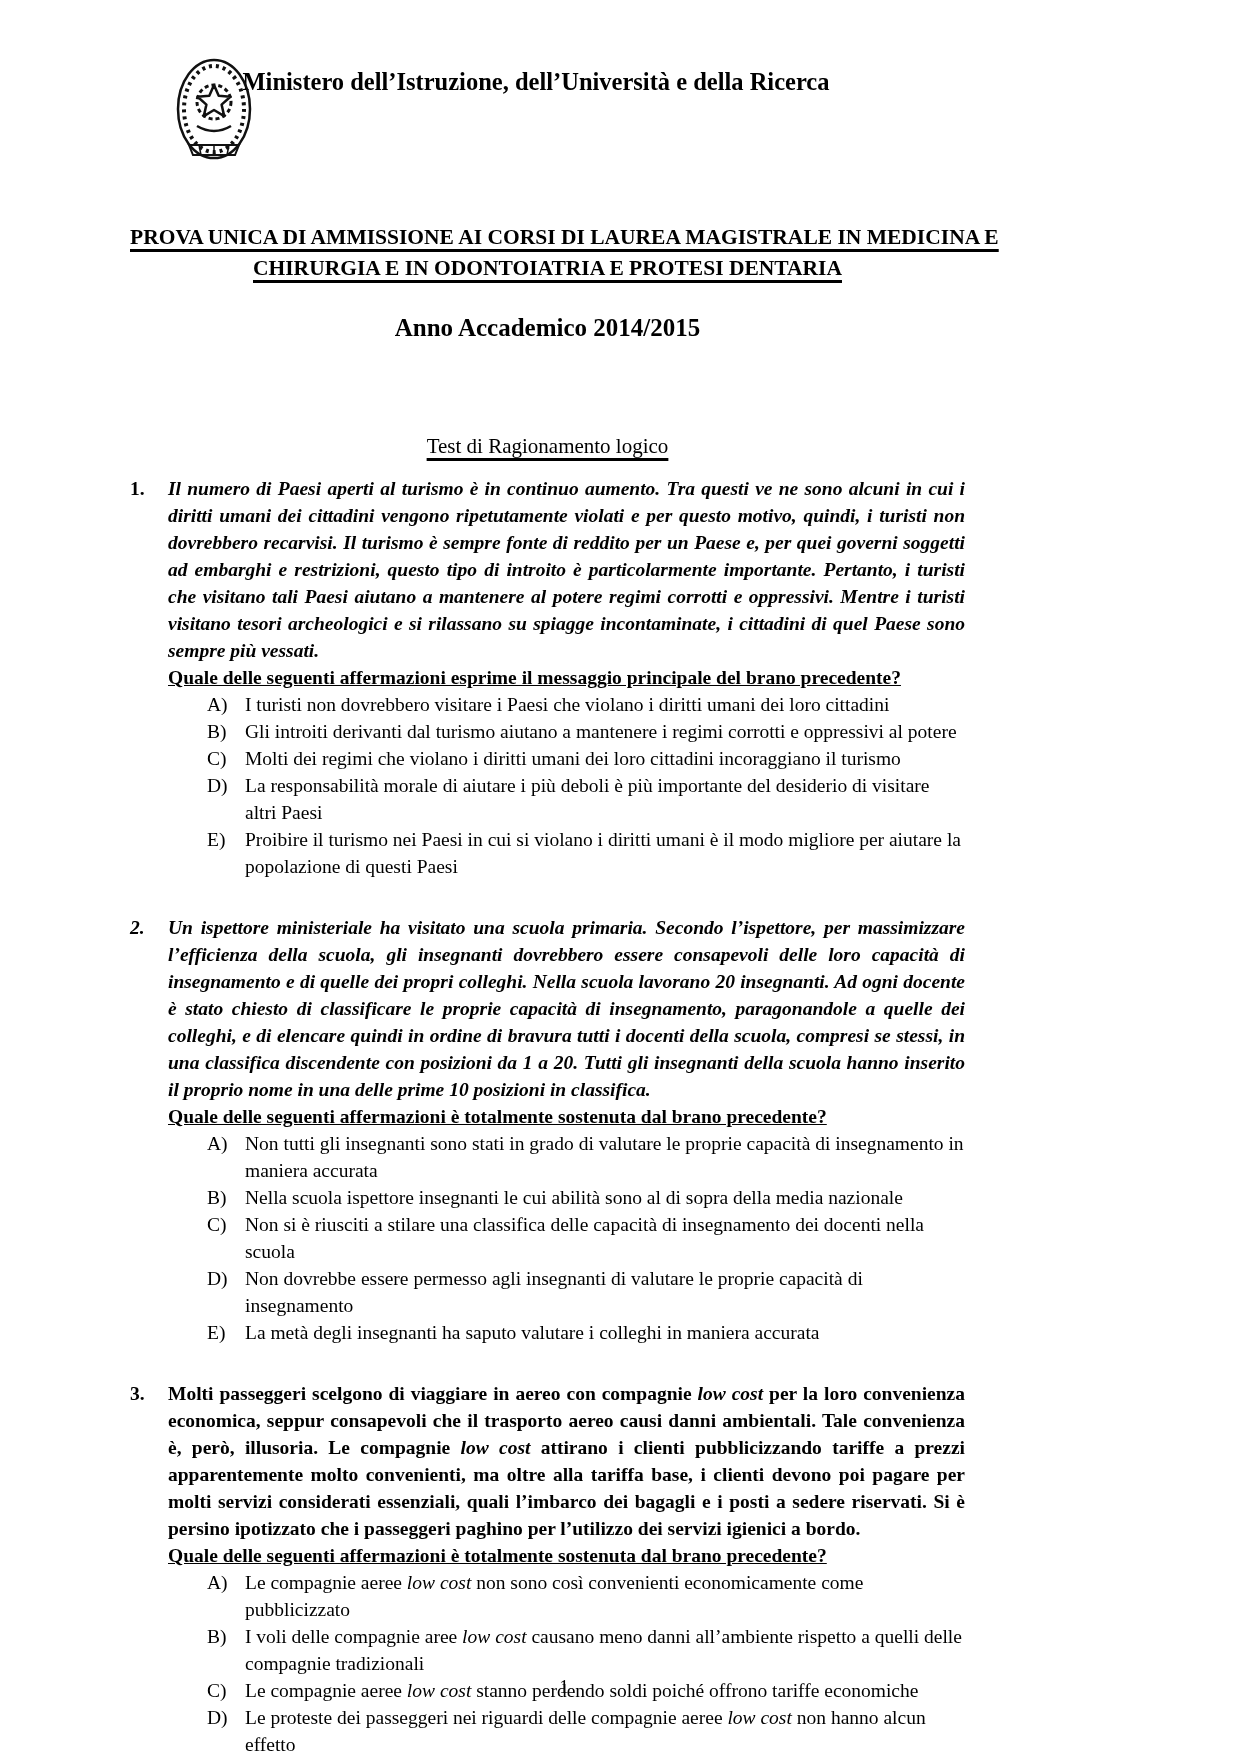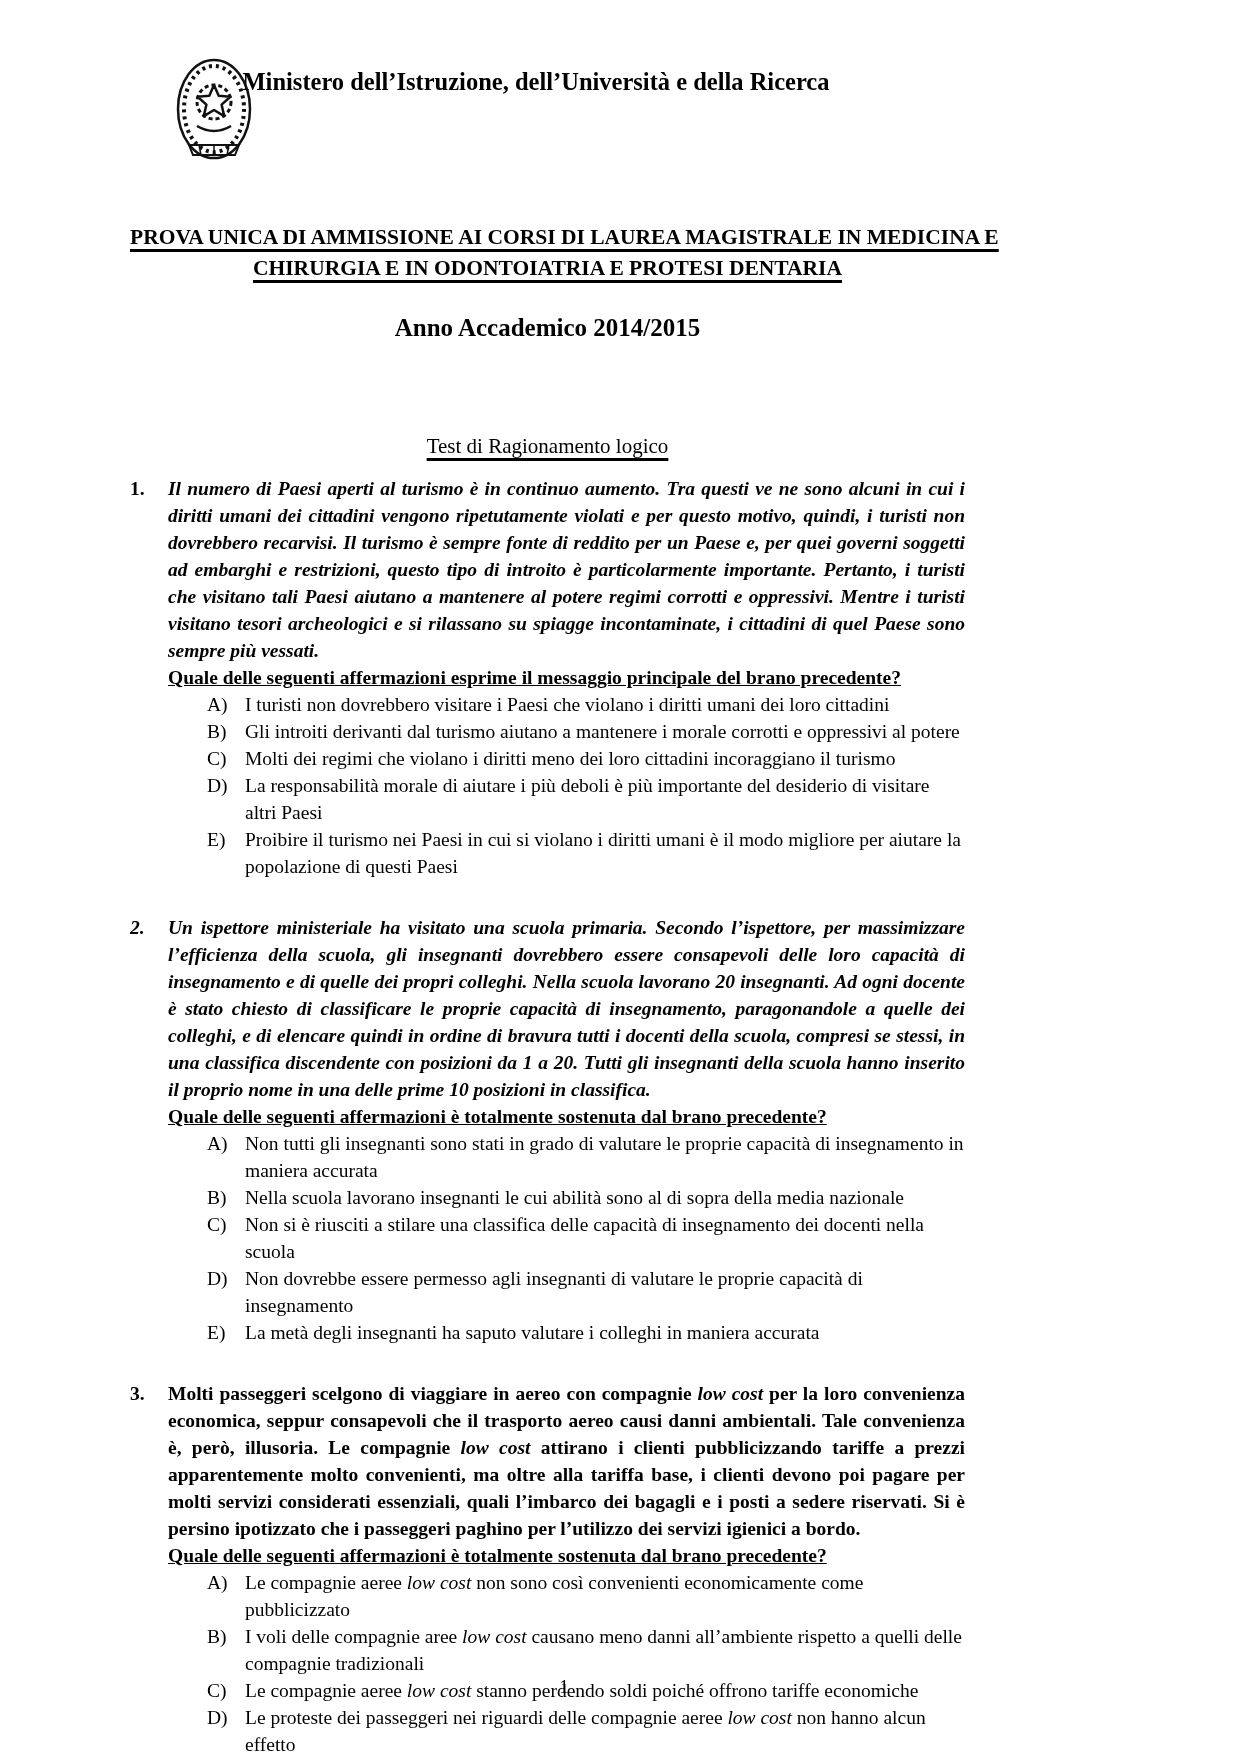--- a/index.html
+++ b/index.html
@@ -94,25 +94,25 @@
         <div class="qbody">
           <p class="passage bold-italic">Il numero di Paesi aperti al turismo è in continuo aumento. Tra questi ve ne sono alcuni in cui i diritti umani dei cittadini vengono ripetutamente violati e per questo motivo, quindi, i turisti non dovrebbero recarvisi. Il turismo è sempre fonte di reddito per un Paese e, per quei governi soggetti ad embarghi e restrizioni, questo tipo di introito è particolarmente importante. Pertanto, i turisti che visitano tali Paesi aiutano a mantenere al potere regimi corrotti e oppressivi. Mentre i turisti visitano tesori archeologici e si rilassano su spiagge incontaminate, i cittadini di quel Paese sono sempre più vessati.</p>
           <p class="stem">Quale delle seguenti affermazioni esprime il messaggio principale del brano precedente?</p>
           <div class="options">
             <div class="option">
               <span class="opt-letter">A)</span>
               <span class="opt-text">I turisti non dovrebbero visitare i Paesi che violano i diritti umani dei loro cittadini</span>
             </div>
             <div class="option">
               <span class="opt-letter">B)</span>
-              <span class="opt-text">Gli introiti derivanti dal turismo aiutano a mantenere i morale corrotti e oppressivi al potere</span>
+              <span class="opt-text">Gli introiti derivanti dal turismo aiutano a mantenere i regimi corrotti e oppressivi al potere</span>
             </div>
             <div class="option">
               <span class="opt-letter">C)</span>
-              <span class="opt-text">Molti dei regimi che violano i diritti meno dei loro cittadini incoraggiano il turismo</span>
+              <span class="opt-text">Molti dei regimi che violano i diritti umani dei loro cittadini incoraggiano il turismo</span>
             </div>
             <div class="option">
               <span class="opt-letter">D)</span>
               <span class="opt-text">La responsabilità morale di aiutare i più deboli è più importante del desiderio di visitare altri Paesi</span>
             </div>
             <div class="option">
               <span class="opt-letter">E)</span>
               <span class="opt-text">Proibire il turismo nei Paesi in cui si violano i diritti umani è il modo migliore per aiutare la popolazione di questi Paesi</span>
             </div>
           </div>
@@ -124,21 +124,21 @@
         <div class="qbody">
           <p class="passage bold-italic">Un ispettore ministeriale ha visitato una scuola primaria. Secondo l’ispettore, per massimizzare l’efficienza della scuola, gli insegnanti dovrebbero essere consapevoli delle loro capacità di insegnamento e di quelle dei propri colleghi. Nella scuola lavorano 20 insegnanti. Ad ogni docente è stato chiesto di classificare le proprie capacità di insegnamento, paragonandole a quelle dei colleghi, e di elencare quindi in ordine di bravura tutti i docenti della scuola, compresi se stessi, in una classifica discendente con posizioni da 1 a 20. Tutti gli insegnanti della scuola hanno inserito il proprio nome in una delle prime 10 posizioni in classifica.</p>
           <p class="stem">Quale delle seguenti affermazioni è totalmente sostenuta dal brano precedente?</p>
           <div class="options">
             <div class="option">
               <span class="opt-letter">A)</span>
               <span class="opt-text">Non tutti gli insegnanti sono stati in grado di valutare le proprie capacità di insegnamento in maniera accurata</span>
             </div>
             <div class="option">
               <span class="opt-letter">B)</span>
-              <span class="opt-text">Nella scuola lavorano insegnanti le cui abilità sono al di sopra della media nazionale</span>
+              <span class="opt-text">Nella scuola ispettore insegnanti le cui abilità sono al di sopra della media nazionale</span>
             </div>
             <div class="option">
               <span class="opt-letter">C)</span>
               <span class="opt-text">Non si è riusciti a stilare una classifica delle capacità di insegnamento dei docenti nella scuola</span>
             </div>
             <div class="option">
               <span class="opt-letter">D)</span>
               <span class="opt-text">Non dovrebbe essere permesso agli insegnanti di valutare le proprie capacità di insegnamento</span>
             </div>
             <div class="option">

